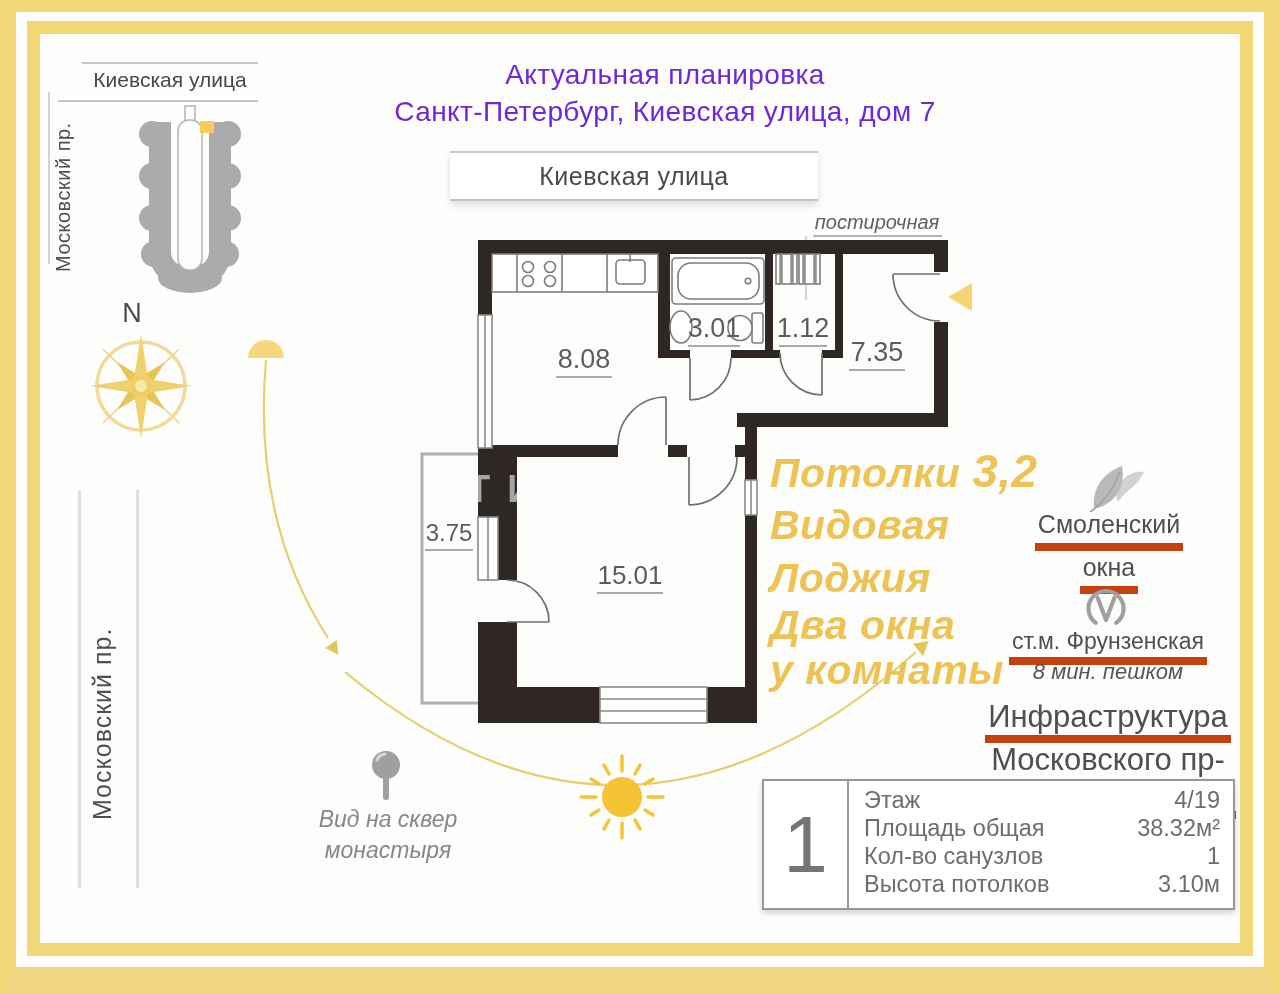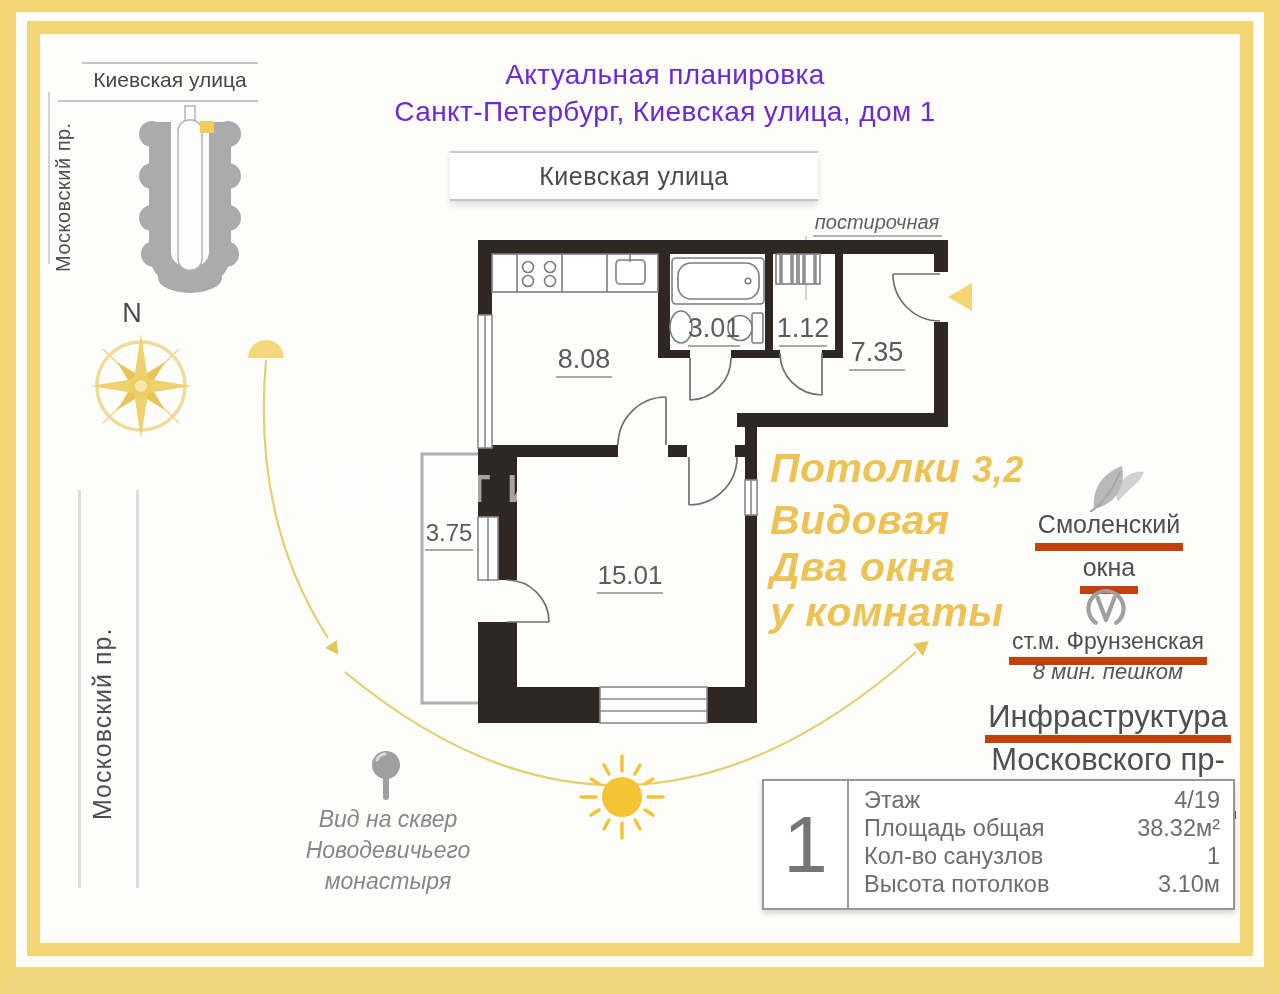--- a/index.html
+++ b/index.html
@@ -24,21 +24,21 @@
   .line-v{background:#d2d2d2;width:2px;}
   .v-text{writing-mode:vertical-rl;transform:rotate(180deg);color:#4f4f4f;}
   .map-street-side{left:52px;top:112px;height:160px;font-size:20px;letter-spacing:.5px;}
   .north-label{left:112px;top:298px;width:40px;text-align:center;font-size:27px;color:#4a4a4a;}
   
   .street2-text{left:88px;top:552px;height:268px;font-size:25px;letter-spacing:1px;}
   .soft{filter:blur(.6px);}
   
   .features{left:770px;top:448px;z-index:4;color:#edc355;font-style:italic;font-weight:bold;line-height:1;}
   .features .f-line{font-size:41px;letter-spacing:.5px;}
-  .features .big{font-size:36px;font-weight:800;}
+  .features .big{font-size:46px;font-weight:800;}
   
   .poi{z-index:4;text-align:center;color:#4f4f4f;}
   .u{display:inline-block;border-bottom:8px solid #c2410c;padding:0 3px 2px;}
   .park{left:985px;top:508px;width:248px;font-size:25px;line-height:33px;}
   .metro-txt{left:980px;top:628px;width:256px;font-size:23px;}
   .metro-walk{left:980px;top:659px;width:256px;font-size:22px;font-style:italic;color:#565656;}
   .infra{left:980px;top:700px;width:256px;font-size:31px;line-height:33px;}
   
   .view-note{left:286px;top:804px;width:204px;text-align:center;font-style:italic;
              color:#878787;font-size:23px;line-height:31px;}
@@ -57,21 +57,21 @@
 </head>
 <body>
 
 <div id="stage">
 
   <div class="frame-outer"></div>
   <div class="frame-inner"></div>
 
   <div class="abs title">
     <div>Актуальная планировка</div>
-    <div>Санкт-Петербург, Киевская улица, дом 1</div>
+    <div>Санкт-Петербург, Киевская улица, дом 7</div>
   </div>
 
   <div class="abs street-bar">Киевская улица</div>
 
   <div class="abs line-h" style="left:82px;top:62px;width:176px;"></div>
   <div class="abs map-street-top">Киевская улица</div>
   <div class="abs line-h" style="left:58px;top:100px;width:200px;"></div>
   <div class="abs line-v" style="left:48px;top:92px;height:172px;"></div>
   <div class="abs v-text map-street-side">Московский пр.</div>
 
@@ -285,20 +285,21 @@
   </svg>
 
   <div class="abs watermark">КВАРТИРЫ</div>
 
   <div class="abs features">
     <div class="f-line">
       <span>Потолки</span>
       <span class="big">3,2</span>
     </div>
     <div class="f-line" style="margin-top:11px;">Видовая</div>
+    <div class="f-line" style="margin-top:12px;">Лоджия</div>
     <div class="f-line" style="margin-top:6px;">Два окна</div>
     <div class="f-line" style="margin-top:4px;">у комнаты</div>
   </div>
 
   <svg class="abs" style="left:1088px;top:462px;z-index:4;" width="58" height="50" viewBox="0 0 58 50">
     <path d="M 30 40 C 40 26 50 24 56 10 C 42 8 30 18 28 34 Z" fill="#d2d2d2"></path>
     <path d="M 6 46 C 4 30 12 12 34 4 C 38 24 28 40 10 46 Z" fill="#b9b9b9"></path>
     <path d="M 2 50 C 14 42 24 30 32 10" fill="none" stroke="#a5a5a5" stroke-width="2"></path>
   </svg>
   <div class="abs poi park">
@@ -318,21 +319,20 @@
     <div><span class="u">Московского пр-та</span></div>
   </div>
 
   <svg class="abs" style="left:370px;top:750px;" width="32" height="54" viewBox="0 0 32 54">
     <rect x="13" y="26" width="6" height="24" rx="3" fill="#9f9f9f"></rect>
     <circle cx="16" cy="15" r="14" fill="#9f9f9f"></circle>
     <path d="M 7 10 A 10 10 0 0 1 15 4" fill="none" stroke="#d9d9d9" stroke-width="3" stroke-linecap="round"></path>
   </svg>
   <div class="abs view-note">
     <div>Вид на сквер</div>
-    <div>Новодевичьего</div>
     <div>монастыря</div>
   </div>
 
   <div class="abs summary">
     <div class="rooms">1</div>
     <div class="rows">
       <div class="row">
         <span>Этаж</span>
         <span>4/19</span>
       </div>

